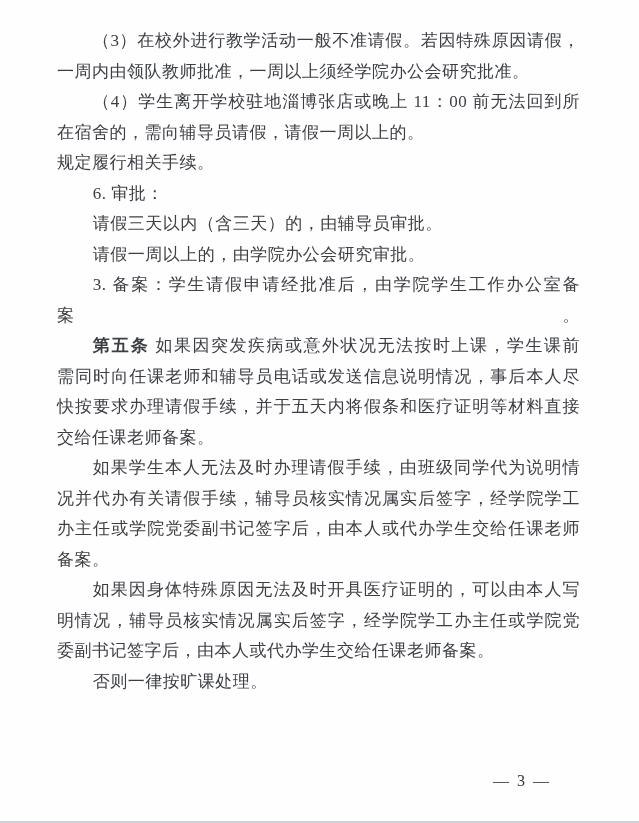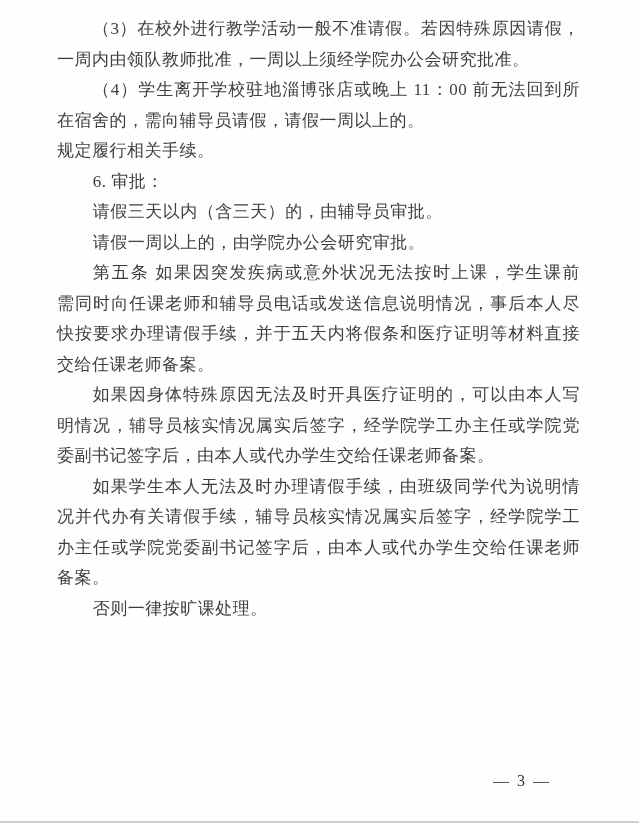--- a/index.html
+++ b/index.html
@@ -16,40 +16,40 @@
     font-family: "Liberation Serif", "DejaVu Serif", serif;
     color: #3b3e43;
     box-sizing: border-box;
     border-bottom: 2px solid #ccd1d7;
   }
   .content {
     position: absolute;
     left: 57px;
     right: 59px;
     top: 0;
-    padding-top: 14px;
+    padding-top: 26px;
     font-size: 17px;
     line-height: 30.5px;
     letter-spacing: 0.5px;
   }
   .para {
     margin: 0;
   }
   .line {
     text-align: justify;
     text-align-last: left;
   }
   .line.first {
     text-indent: 2.1em;
   }
   .line.full {
     text-align-last: justify;
   }
   .line b {
-    font-weight: normal;
+    font-weight: bold;
     letter-spacing: 1px;
     margin-top: 12px;
   }
   .footer {
     position: absolute;
     top: 772px;
     right: 88px;
     font-size: 16px;
     letter-spacing: 2px;
     color: #33373d;
@@ -74,34 +74,37 @@
       <div class="para">
         <div class="line first">6. 审批：</div>
       </div>
       <div class="para">
         <div class="line first">请假三天以内（含三天）的，由辅导员审批。</div>
       </div>
       <div class="para">
         <div class="line first">请假一周以上的，由学院办公会研究审批。</div>
       </div>
       <div class="para">
+        <div class="line first full">3. 备案：学生请假申请经批准后，由学院学生工作办公室备案。</div>
+      </div>
+      <div class="para">
         <div class="line first full"><b>第五条</b> 如果因突发疾病或意外状况无法按时上课，学生课前</div>
         <div class="line full">需同时向任课老师和辅导员电话或发送信息说明情况，事后本人尽</div>
         <div class="line full">快按要求办理请假手续，并于五天内将假条和医疗证明等材料直接</div>
         <div class="line">交给任课老师备案。</div>
       </div>
       <div class="para">
-        <div class="line first full">如果因身体特殊原因无法及时开具医疗证明的，可以由本人写</div>
-        <div class="line full">明情况，辅导员核实情况属实后签字，经学院学工办主任或学院党</div>
-        <div class="line">委副书记签字后，由本人或代办学生交给任课老师备案。</div>
-      </div>
-      <div class="para">
         <div class="line first full">如果学生本人无法及时办理请假手续，由班级同学代为说明情</div>
         <div class="line full">况并代办有关请假手续，辅导员核实情况属实后签字，经学院学工</div>
         <div class="line full">办主任或学院党委副书记签字后，由本人或代办学生交给任课老师</div>
         <div class="line">备案。</div>
+      </div>
+      <div class="para">
+        <div class="line first full">如果因身体特殊原因无法及时开具医疗证明的，可以由本人写</div>
+        <div class="line full">明情况，辅导员核实情况属实后签字，经学院学工办主任或学院党</div>
+        <div class="line">委副书记签字后，由本人或代办学生交给任课老师备案。</div>
       </div>
       <div class="para">
         <div class="line first">否则一律按旷课处理。</div>
       </div>
     </div>
   <div class="footer">— 3 —</div>
 </div>
 
 </body></html>

